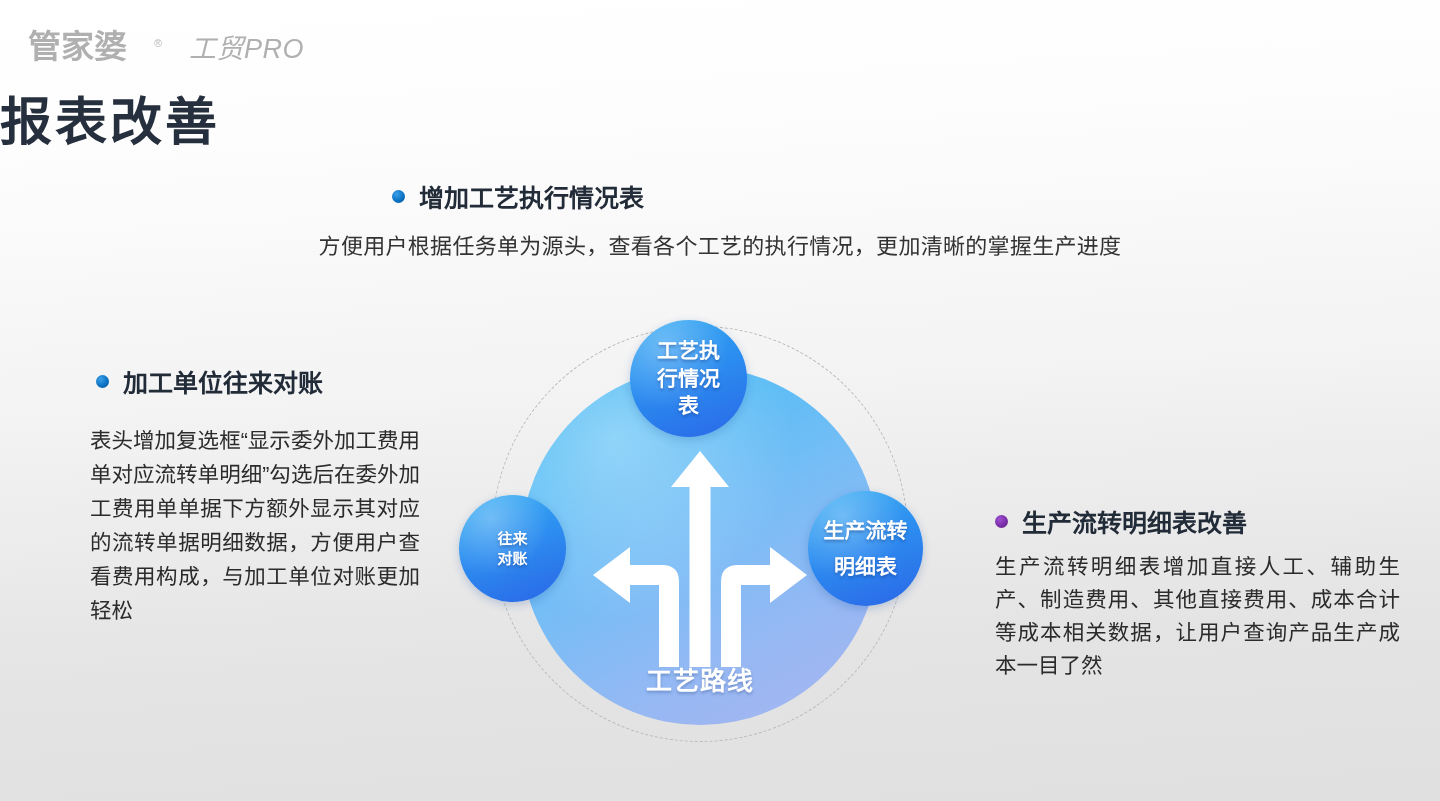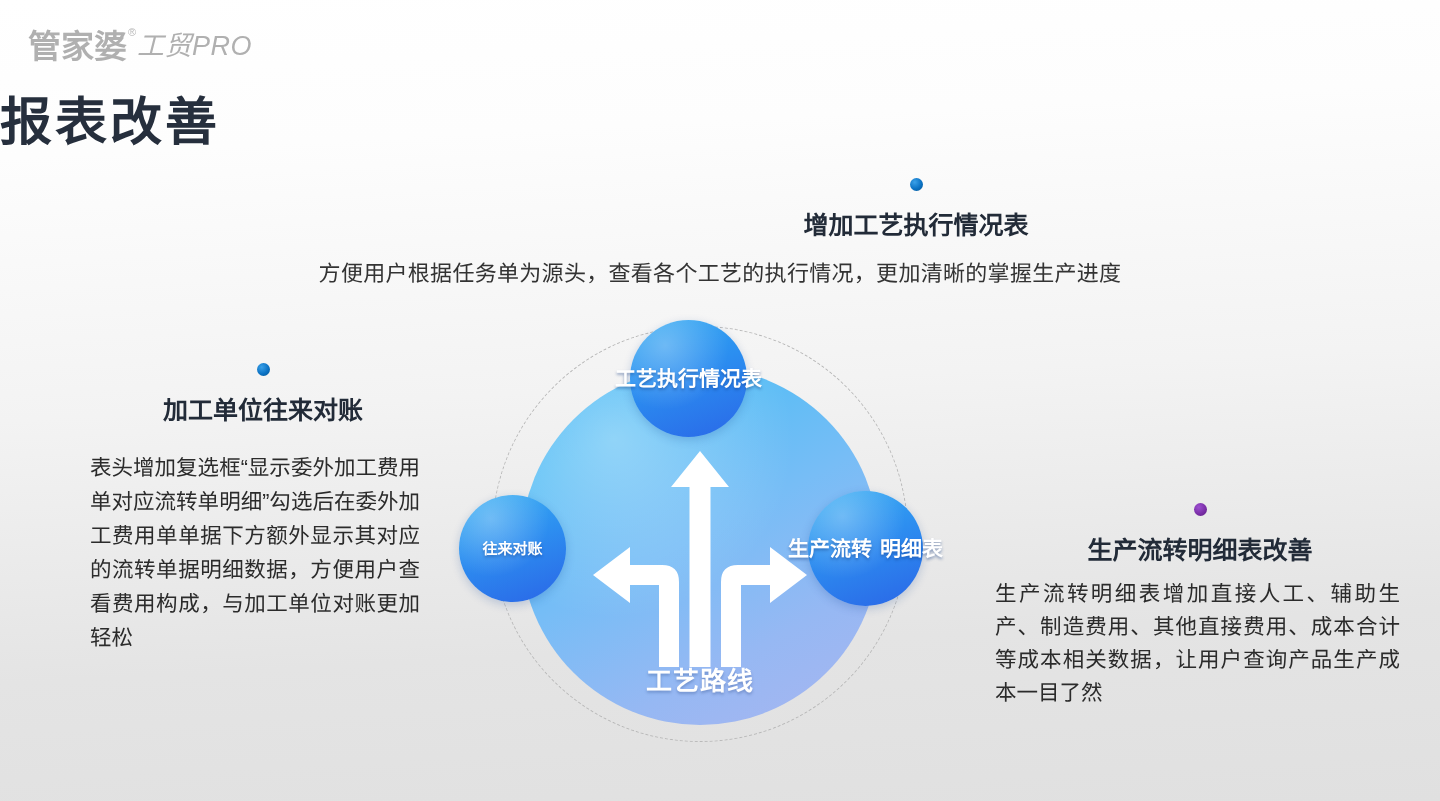--- a/index.html
+++ b/index.html
@@ -21,24 +21,25 @@
     background: linear-gradient(177deg, #ffffff 0%, #fdfdfd 18%, #f3f3f3 48%, #e4e4e4 78%, #e0e0e0 100%);
     overflow: hidden;
   }
 
   
   #logo {
     position: absolute;
     left: 28px;
     top: 30px;
     display: flex;
-    align-items: center;
+    align-items: flex-end;
     color: #b3b3b3;
     user-select: none;
     white-space: nowrap;
+    gap: 26px;
   }
   #logo .logo-cn {
     font-size: 33px;
     font-weight: bold;
     letter-spacing: 0px;
     line-height: 1;
     color: #b0b0b0;
   }
   #logo .logo-reg {
     font-size: 11px;
@@ -74,21 +75,20 @@
 
   
   .bullet-head {
     display: flex;
     align-items: center;
     gap: 14px;
     font-size: 25px;
     font-weight: bold;
     color: #222b38;
     white-space: nowrap;
-    flex-direction: column;
   }
   .bullet-dot {
     width: 13px;
     height: 13px;
     border-radius: 50%;
     flex: 0 0 auto;
     display: block;
   }
   .bullet-dot.blue {
     background: radial-gradient(circle at 36% 32%, #3aa0e8 0%, #0b72c4 55%, #04548f 100%);
@@ -191,20 +191,21 @@
     font-weight: bold;
     color: #ffffff;
     letter-spacing: 1px;
     text-shadow: 0 2px 3px rgba(40,70,130,0.35);
   }
 
   .node-circle {
     position: absolute;
     border-radius: 50%;
     display: flex;
+    flex-direction: column;
     align-items: center;
     justify-content: center;
     color: #ffffff;
     font-weight: bold;
     text-align: center;
     box-shadow: 0 3px 10px rgba(20,70,150,0.22);
   }
   .node-circle .node-line {
     display: block;
     line-height: 1.32;

